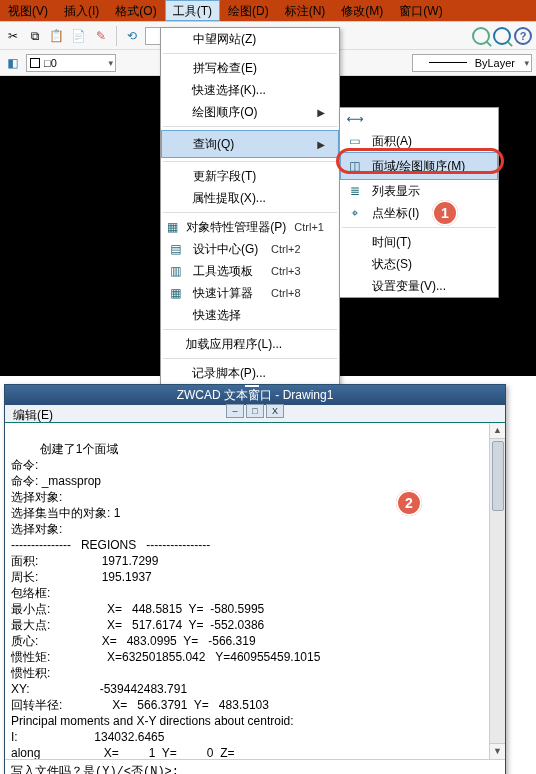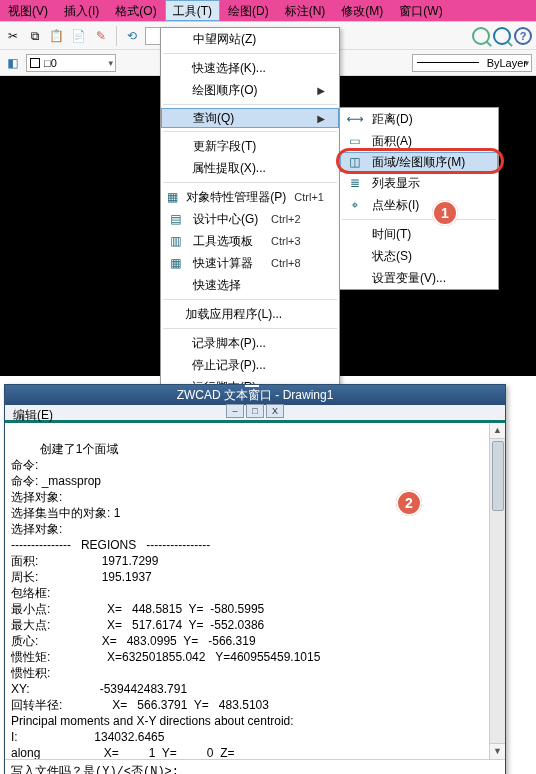--- a/index.html
+++ b/index.html
@@ -1,74 +1,74 @@
 <!DOCTYPE html>
 <html><head>
 <meta charset="utf-8">
 <style>
   * { box-sizing: border-box; font-family: "Microsoft YaHei", Arial, sans-serif; }
   body { margin:0; width:536px; background:#fff; font-size:12px; color:#000; }
 
   
-  .menubar { display:flex; background:#ec4899; border-bottom:1px solid #ccc; height:22px; }
+  .menubar { display:flex; background:#c2410c; border-bottom:1px solid #ccc; height:22px; }
   .menubar .m { padding:3px 8px; cursor:default; }
   .menubar .m.open { background:#d6e7f5; border:1px solid #6aa6d6; padding:2px 7px; }
 
   
   .toolbar { display:flex; align-items:center; background:#f7f7f7; border-bottom:1px solid #ddd; height:28px; padding:0 4px; gap:4px; }
   .tb-ic { width:18px; height:18px; display:flex; align-items:center; justify-content:center; font-size:12px; }
   .tb-sep { width:1px; height:20px; background:#ccc; margin:0 2px; }
   .tb-dd { width:60px; height:18px; border:1px solid #aaa; background:#fff; font-size:11px; display:flex; align-items:center; padding:0 3px; position:relative;}
   .tb-dd::after{content:"▾"; position:absolute; right:2px; font-size:9px; color:#555;}
   .zoom { margin-left:auto; display:flex; gap:3px; align-items:center;}
   .zoom .mag{ width:18px;height:18px;border-radius:50%;border:2px solid #5a8; position:relative;}
   .zoom .mag::after{content:""; position:absolute; width:6px; height:2px; background:#5a8; bottom:-2px; right:-4px; transform:rotate(45deg);}
   .helpq{ width:18px;height:18px;border-radius:50%; border:2px solid #46a; color:#46a; font-weight:bold; display:flex;align-items:center;justify-content:center; font-size:11px;}
 
   
   .toolbar2 { display:flex; align-items:center; background:#f7f7f7; border-bottom:1px solid #ddd; height:26px; padding:0 4px; gap:10px;}
   .layerbox{ width:90px; height:18px; border:1px solid #aaa; background:#fff; display:flex; align-items:center; padding:0 3px; gap:4px; font-size:11px; position:relative;}
   .layerbox::after{content:"▾"; position:absolute; right:2px; font-size:9px; color:#555;}
   .sw{width:10px;height:10px;background:#fff;border:1px solid #000;}
-  .bylayer{ width:120px; height:18px; border:1px solid #aaa; background:#fff; font-size:11px; display:flex; align-items:center; justify-content:space-between; padding:0 4px; position:relative;}
+  .bylayer{ width:120px; height:18px; border:1px solid #aaa; background:#fff; font-size:11px; display:flex; align-items:center; justify-content:space-between; padding:0 16px; position:relative;}
   .bylayer .line{flex:1; height:0; border-top:1px solid #000; margin-right:8px;}
   .bylayer::after{content:"▾"; position:absolute; right:2px; font-size:9px; color:#555;}
   .toolbar2 .left{display:flex; gap:4px; align-items:center;}
   .toolbar2 .right{margin-left:auto;}
 
   
   .stage { position:relative; background:#000; height:300px; }
 
   
   .dropdown { position:absolute; background:#fff; border:1px solid #999; box-shadow:2px 2px 4px rgba(0,0,0,.25); font-size:12px; }
   .dropdown .row { display:flex; align-items:center; height:22px; padding:0 14px 0 6px; gap:8px; white-space:nowrap; }
   .dropdown .row .ic{ width:18px; height:16px; display:flex; align-items:center; justify-content:center; color:#267; font-size:12px;}
   .dropdown .row .lbl{ flex:1; }
   .dropdown .row .sc{ color:#333; width:46px; text-align:left; font-size:11px;}
   .dropdown .row .arr{ font-size:10px; color:#333; }
   .dropdown .sep{ height:1px; background:#ddd; margin:3px 2px;}
-  .dropdown .row.highlight{ background:#c9def2; border:1px solid #6aa6d6; height:20px; padding:0 13px 0 5px;}
+  .dropdown .row.highlight{ background:#c9def2; border:1px solid #6aa6d6; height:28px; padding:0 13px 0 5px;}
 
   .dd-main{ top:-49px; left:160px; width:180px; }
   .dd-sub { top:31px; left:339px; width:160px; }
 
   .red-circle{ position:absolute; border:3px solid #e03a2f; border-radius:18px; }
   .rc1{ top:72px; left:336px; width:168px; height:26px; }
   .badge{ position:absolute; width:26px; height:26px; border-radius:50%; background:#e0604d; color:#fff; display:flex; align-items:center; justify-content:center; font-weight:bold; font-size:14px; box-shadow:0 0 0 2px #fff inset;}
   .bd1{ top:124px; left:432px;}
   .bd2{ top:490px; left:396px;}
 
   
   .textwin{ margin:8px 4px 4px 4px; border:1px solid #2a4d6e; box-shadow:2px 2px 5px rgba(0,0,0,.3); width:502px;}
   .titlebar{ background:linear-gradient(#3f6a99,#2a4d78); color:#fff; height:20px; display:flex; align-items:center; padding:0 4px; font-size:12px;flex-direction:column;}
   .titlebar .ico{width:14px;height:14px;background:#6d96c0;border:1px solid #fff;margin-right:6px;}
   .titlebar .t{flex:1;}
   .winbtns{display:flex; gap:2px;}
   .winbtns div{width:18px;height:14px;background:#dce7f3;border:1px solid #89a;display:flex;align-items:center;justify-content:center;font-size:9px;color:#234;}
-  .editbar{ background:#eef2f6; border-bottom:3px solid #0f766e; height:18px; padding:2px 8px; font-size:12px; color:#000;}
+  .editbar{ background:#eef2f6; border-bottom:1px solid #0f766e; height:18px; padding:2px 8px; font-size:12px; color:#000;}
   .console{ background:#fff; font-family:"Consolas","Courier New",monospace; font-size:12px; padding:4px 6px 4px 6px; white-space:pre; overflow:hidden; position:relative; height:336px; line-height:15px;}
   .scrollv{position:absolute; right:0; top:0; bottom:0; width:16px; background:#e9e9e9; border-left:1px solid #ccc; display:flex; flex-direction:column; align-items:center;}
   .scrollv .arrw{height:16px;width:100%;display:flex;align-items:center;justify-content:center;font-size:9px;color:#555;background:#f4f4f4;border-bottom:1px solid #ccc;}
   .scrollv .arrw.b{border-top:1px solid #ccc;border-bottom:none;margin-top:auto;}
   .scrollv .thumb{width:12px;height:70px;background:#cfd6de;border:1px solid #9aa6b2;border-radius:2px;margin-top:2px;}
   .inputline{ border-top:1px solid #c7d0da; background:#fff; font-family:"Consolas","Courier New",monospace; font-size:12px; padding:3px 6px;}
 
   
   .lg{width:10px;height:10px;}
 
@@ -126,20 +126,26 @@
   <div class="dropdown dd-main" id="dd-main">
       <div class="row">
         <span class="ic"></span>
         <span class="lbl">中望网站(Z)</span>
         <span class="sc"></span>
         <span class="arr"></span>
       </div>
       <div class="sep"></div>
       <div class="row">
         <span class="ic"></span>
+        <span class="lbl">拼写检查(E)</span>
+        <span class="sc"></span>
+        <span class="arr"></span>
+      </div>
+      <div class="row">
+        <span class="ic"></span>
         <span class="lbl">快速选择(K)...</span>
         <span class="sc"></span>
         <span class="arr"></span>
       </div>
       <div class="row">
         <span class="ic"></span>
         <span class="lbl">绘图顺序(O)</span>
         <span class="sc"></span>
         <span class="arr">▶</span>
       </div>
@@ -218,21 +224,20 @@
         <span class="ic"></span>
         <span class="lbl">运行脚本(R)...</span>
         <span class="sc"></span>
         <span class="arr"></span>
       </div>
     </div>
 
   <div class="dropdown dd-sub" id="dd-sub">
       <div class="row">
         <span class="ic">⟷</span>
-        <span class="lbl">距离(D)</span>
       </div>
       <div class="row">
         <span class="ic">▭</span>
         <span class="lbl">面积(A)</span>
       </div>
       <div class="row highlight">
         <span class="ic">◫</span>
         <span class="lbl">面域/绘图顺序(M)</span>
       </div>
       <div class="row">

